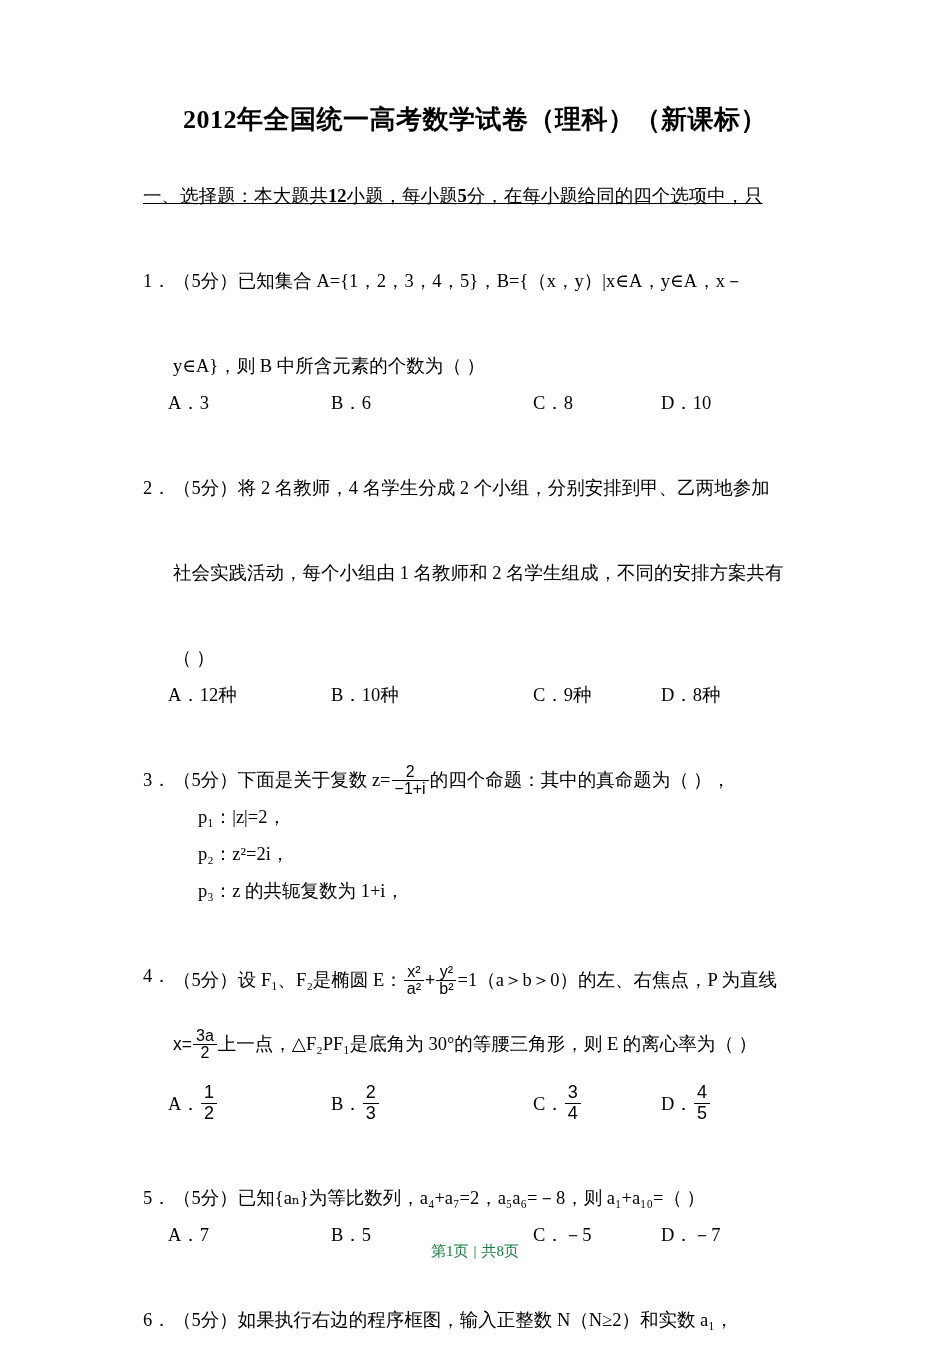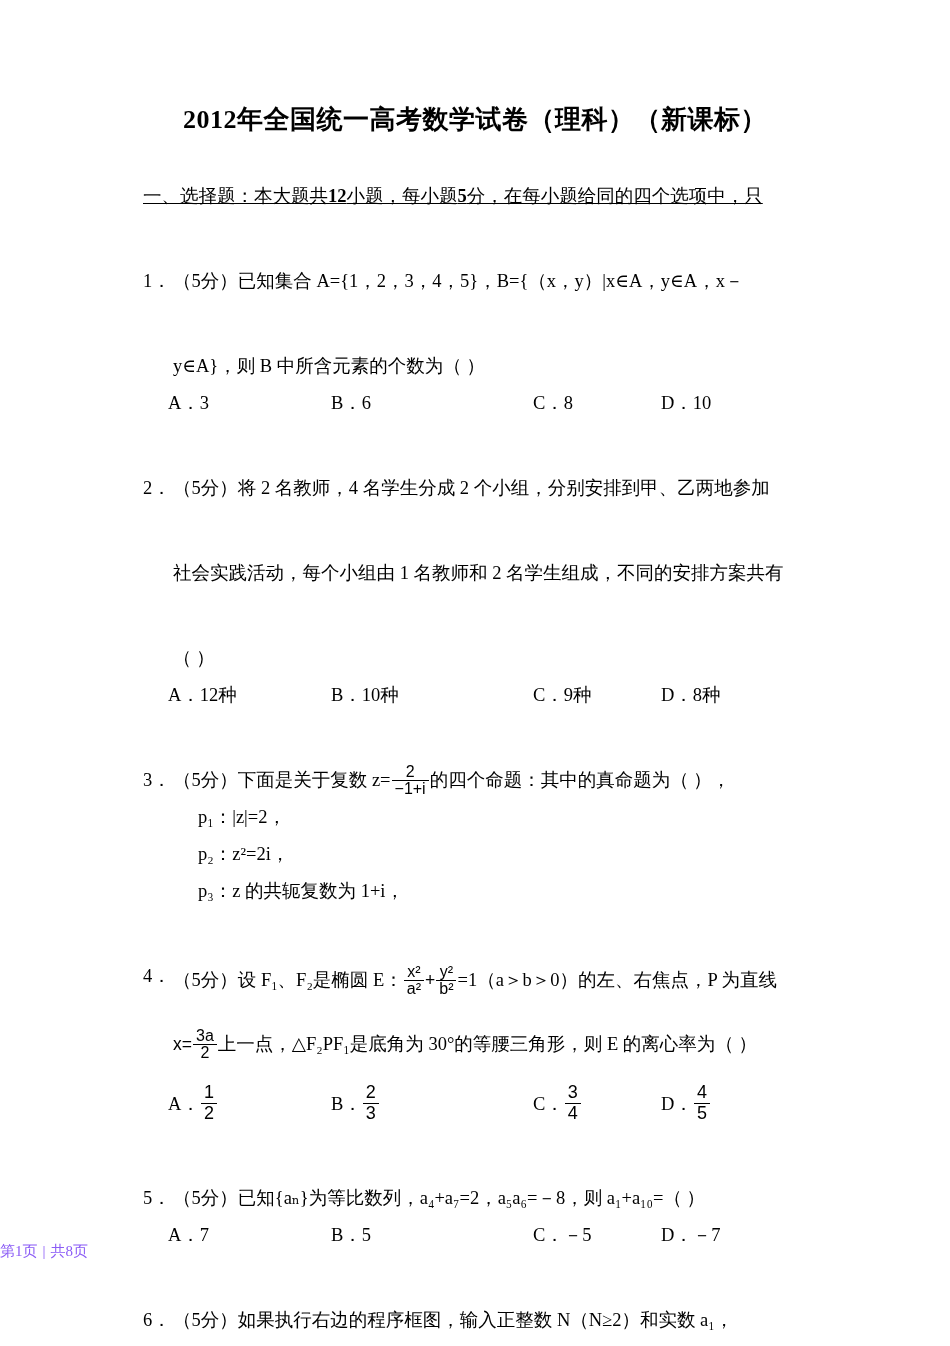--- a/index.html
+++ b/index.html
@@ -128,22 +128,23 @@
     line-height: 1.1;
   }
   .pstmt { display: block; padding-left: 25px; }
 
   
   .footer {
     position: absolute;
     top: 1242px;
     left: 0;
     width: 950px;
+    text-align: center;
     font-size: 15px;
-    color: #8b5cf6;
+    color: #15803d;
   }
   .footer .sep { margin: 0 5px; }
 </style>
 </head>
 <body>
 
 <div class="page">
 
   <div class="doc-title">
     <span class="b">2012</span><span>年全国统一高考数学试卷（理科）（新课标）</span>

